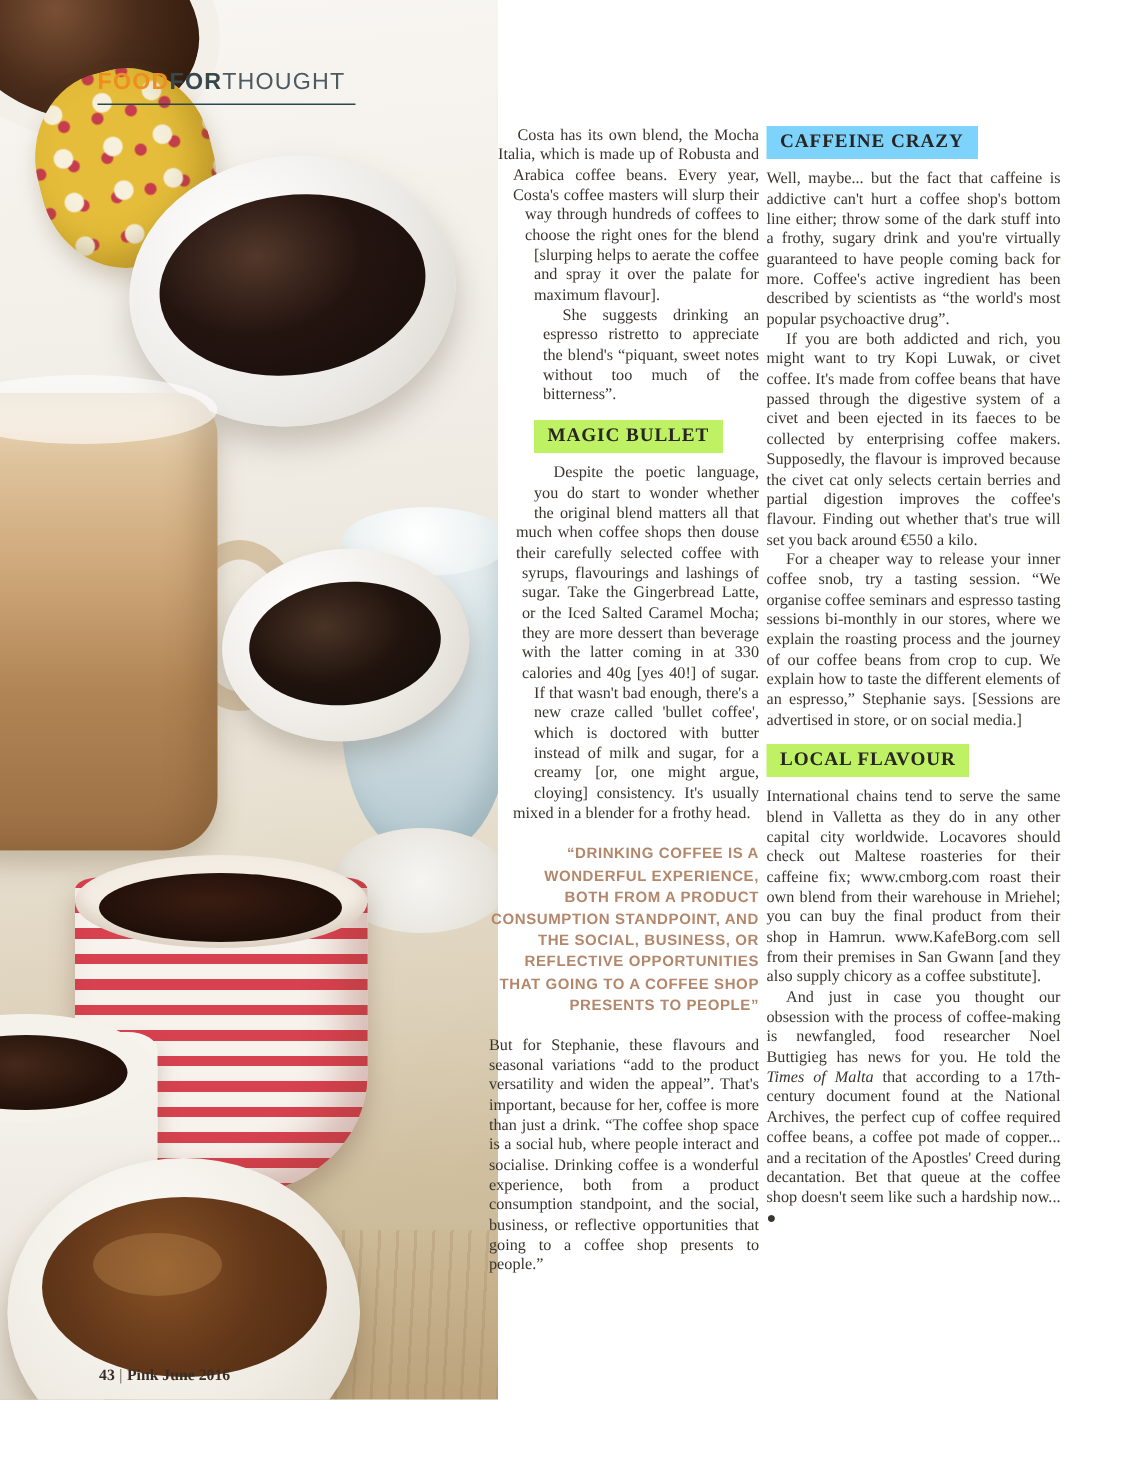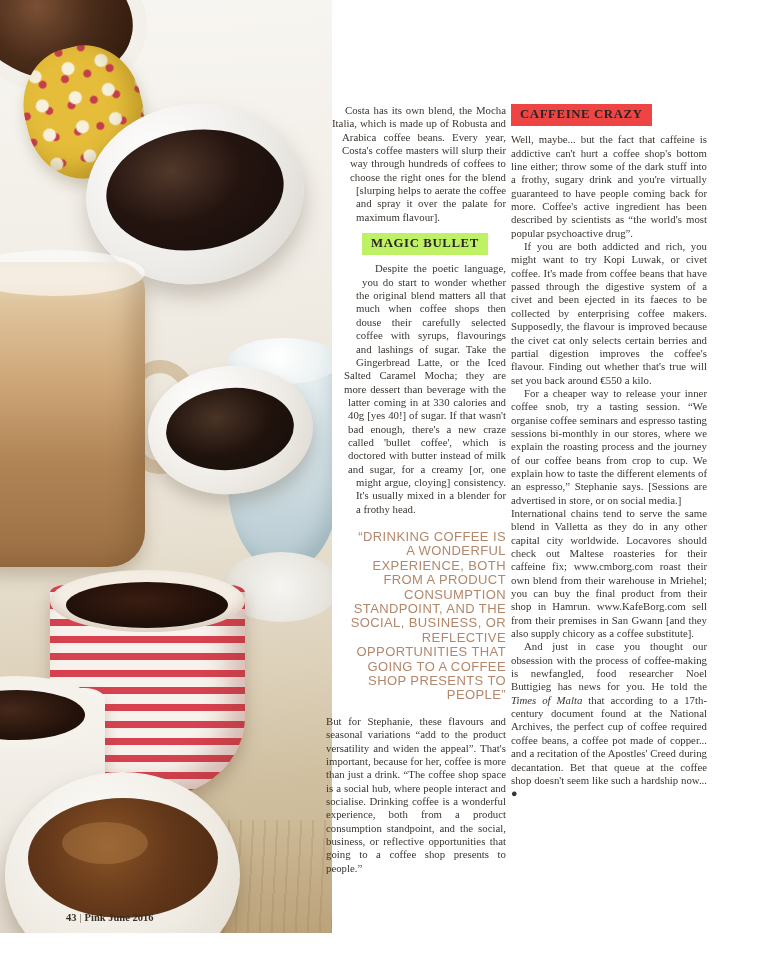--- a/index.html
+++ b/index.html
@@ -68,33 +68,33 @@
 
   
   .masthead{position:absolute;left:65px;top:46px;width:172px;
             font-family:"Liberation Sans",sans-serif;font-size:15.5px;letter-spacing:.8px;
             padding-bottom:5px;border-bottom:1px solid #28464e;white-space:nowrap;}
   .mh-food{color:#ef8d1e;font-weight:bold;}
   .mh-for{color:#37474c;font-weight:bold;}
   .mh-thought{color:#4c5b61;font-weight:normal;}
 
   
-  .col{position:absolute;top:84px;text-align:justify;font-size:10.8px;line-height:13.35px;margin-top:20px;}
+  .col{position:absolute;top:84px;text-align:justify;font-size:10.8px;line-height:13.35px;}
   .col1{left:326px;width:180px;}
   .col2{left:511px;width:196px;}
   .col p{margin:0;}
   .ind{text-indent:13px;}
   .fl{float:left;clear:left;}
   .sechead{display:inline-block;font-size:12.8px;font-weight:bold;letter-spacing:.6px;
            color:#2a2522;padding:4px 9px 5px 9px;margin:9px 0 7px 0;}
-  .bg-pink{background:#ef4444;}
+  .bg-pink{background:#7dd3fc;}
   .bg-blue{background:#bef264;}
   .sechead.first{margin-top:0;}
-  .pullquote{font-family:"Liberation Sans",sans-serif;font-weight:normal;color:#b3876b;
-             font-size:13px;line-height:14.4px;text-align:right;letter-spacing:.4px;
+  .pullquote{font-family:"Liberation Sans",sans-serif;font-weight:bold;color:#b3876b;
+             font-size:10px;line-height:14.4px;text-align:right;letter-spacing:.4px;
              margin:14px 0 12px 0;}
   .it{font-style:italic;}
 
   
   .footer{position:absolute;left:66px;top:912px;font-size:10.5px;font-weight:bold;color:#3a2d24;
           z-index:6;white-space:nowrap;}
   .footer .sep{font-weight:normal;color:#5a4b3e;padding:0 3px;}
 </style>
 </head>
 <body>
@@ -119,46 +119,51 @@
     <div class="el redmug-top"></div>
     <div class="el redmug-in"></div>
     <div class="el blmug"></div>
     <div class="el blmug-top"></div>
     <div class="el blmug-in"></div>
     <div class="el botcup"></div>
     <div class="el botcup-in"></div>
     <div class="el botcup-swirl"></div>
   </div>
 
+  <div class="masthead">
+    <span class="mh-food">FOOD</span><span class="mh-for">FOR</span><span class="mh-thought">THOUGHT</span>
+  </div>
 
   <div class="col col1">
     <div class="fl" style="width:6px;height:28px"></div>
     <div class="fl" style="width:16px;height:28px"></div>
     <div class="fl" style="width:24px;height:28px"></div>
     <div class="fl" style="width:30px;height:42px"></div>
     <div class="fl" style="width:36px;height:56px"></div>
     <div class="fl" style="width:30px;height:70px"></div>
     <div class="fl" style="width:18px;height:30px"></div>
     <div class="fl" style="width:10px;height:40px"></div>
     <div class="fl" style="width:22px;height:60px"></div>
     <div class="fl" style="width:30px;height:70px"></div>
     <div class="fl" style="width:16px;height:60px"></div>
 
     <p class="ind">Costa has its own blend, the Mocha Italia, which is made up of Robusta and Arabica coffee beans. Every year, Costa's coffee masters will slurp their way through hundreds of coffees to choose the right ones for the blend [slurping helps to aerate the coffee and spray it over the palate for maximum flavour].</p>
+    <p class="ind">She suggests drinking an espresso ristretto to appreciate the blend's “piquant, sweet notes without too much of the bitterness”.</p>
     <h3 class="sechead bg-blue">MAGIC BULLET</h3>
     <p class="ind">Despite the poetic language, you do start to wonder whether the original blend matters all that much when coffee shops then douse their carefully selected coffee with syrups, flavourings and lashings of sugar. Take the Gingerbread Latte, or the Iced Salted Caramel Mocha; they are more dessert than beverage with the latter coming in at 330 calories and 40g [yes 40!] of sugar. If that wasn't bad enough, there's a new craze called 'bullet coffee', which is doctored with butter instead of milk and sugar, for a creamy [or, one might argue, cloying] consistency. It's usually mixed in a blender for a frothy head.</p>
     <blockquote class="pullquote">“DRINKING COFFEE IS A WONDERFUL EXPERIENCE, BOTH FROM A PRODUCT CONSUMPTION STANDPOINT, AND THE SOCIAL, BUSINESS, OR REFLECTIVE OPPORTUNITIES THAT GOING TO A COFFEE SHOP PRESENTS TO PEOPLE”</blockquote>
     <p>But for Stephanie, these flavours and seasonal variations “add to the product versatility and widen the appeal”. That's important, because for her, coffee is more than just a drink. “The coffee shop space is a social hub, where people interact and socialise. Drinking coffee is a wonderful experience, both from a product consumption standpoint, and the social, business, or reflective opportunities that going to a coffee shop presents to people.”</p>
   </div>
 
   <div class="col col2">
     <h3 class="sechead bg-pink first">CAFFEINE CRAZY</h3>
     <p>Well, maybe... but the fact that caffeine is addictive can't hurt a coffee shop's bottom line either; throw some of the dark stuff into a frothy, sugary drink and you're virtually guaranteed to have people coming back for more. Coffee's active ingredient has been described by scientists as “the world's most popular psychoactive drug”.</p>
     <p class="ind">If you are both addicted and rich, you might want to try Kopi Luwak, or civet coffee. It's made from coffee beans that have passed through the digestive system of a civet and been ejected in its faeces to be collected by enterprising coffee makers. Supposedly, the flavour is improved because the civet cat only selects certain berries and partial digestion improves the coffee's flavour. Finding out whether that's true will set you back around €550 a kilo.</p>
     <p class="ind">For a cheaper way to release your inner coffee snob, try a tasting session. “We organise coffee seminars and espresso tasting sessions bi-monthly in our stores, where we explain the roasting process and the journey of our coffee beans from crop to cup. We explain how to taste the different elements of an espresso,” Stephanie says. [Sessions are advertised in store, or on social media.]</p>
+    <h3 class="sechead bg-blue">LOCAL FLAVOUR</h3>
     <p>International chains tend to serve the same blend in Valletta as they do in any other capital city worldwide. Locavores should check out Maltese roasteries for their caffeine fix; www.cmborg.com roast their own blend from their warehouse in Mriehel; you can buy the final product from their shop in Hamrun. www.KafeBorg.com sell from their premises in San Gwann [and they also supply chicory as a coffee substitute].</p>
     <p class="ind"><span>And just in case you thought our obsession with the process of coffee-making is newfangled, food researcher Noel Buttigieg has news for you. He told the </span><span class="it">Times of Malta</span><span> that according to a 17th-century document found at the National Archives, the perfect cup of coffee required coffee beans, a coffee pot made of copper... and a recitation of the Apostles' Creed during decantation. Bet that queue at the coffee shop doesn't seem like such a hardship now... ●</span></p>
   </div>
 
   <div class="footer">
     <span>43</span><span class="sep">|</span><span>Pink June 2016</span>
   </div>
 
 </div>
 

